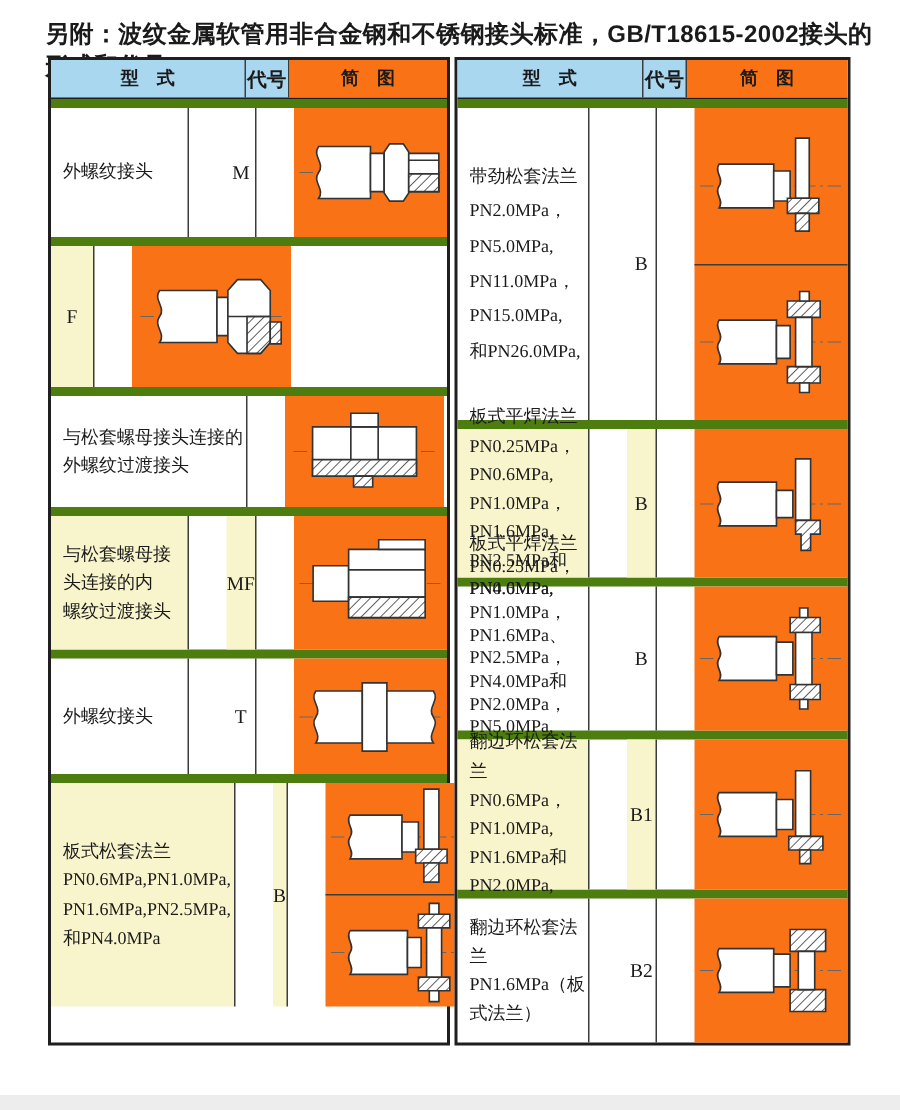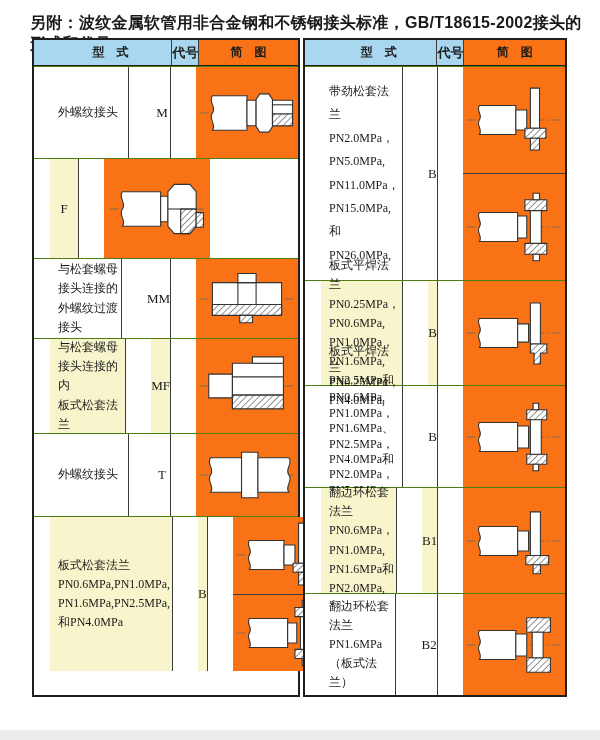--- a/index.html
+++ b/index.html
@@ -13,22 +13,22 @@
     position:absolute;left:30px;top:13px;width:560px;
     font-size:16px;font-weight:bold;letter-spacing:0.3px;
     font-family:"Liberation Sans","DejaVu Sans",sans-serif;
   }
   .tbl{
     position:absolute;top:38px;background:#fff;
     border:2px solid #1f1f1f;box-sizing:border-box;
   }
   .tbl-left{left:32px;width:268px;height:659px;}
   .tbl-right{left:303px;width:264px;height:659px;}
-  .row{display:flex;box-sizing:border-box;padding-left:16px;}
-  .row + .row{border-top:1px solid #4d7c0f;gap:25px;}
+  .row{display:flex;box-sizing:border-box;}
+  .row + .row{border-top:6px solid #4d7c0f;gap:25px;}
   .thead{
     background:#a9d7f0;height:26px;
     border-bottom:1px solid #1f1f1f;
     font-weight:bold;
   }
   .cell{
     box-sizing:border-box;display:flex;align-items:center;
     font-size:12px;
   }
   .c-type{
@@ -118,37 +118,36 @@
         <path class="ht" d="M82 40 H99 V59 L92 67 H82 Z"></path>
         <rect class="ht" x="99" y="44" width="8" height="16"></rect>
         <line x1="68" y1="40" x2="99" y2="40"></line>
       </svg>
     </div>
   </div>
 
   <div class="row" style="height:80px">
     <div class="cell c-type">与松套螺母接头连接的
 外螺纹过渡接头</div>
-    <div class="cell c-code">MM</div>
     <div class="cell c-diag">
       <svg class="dwg" viewBox="0 0 112 80">
         <line class="cl" x1="4" y1="40" x2="108" y2="40"></line>
         <rect x="18" y="22" width="76" height="36"></rect>
         <rect x="46" y="12" width="20" height="10"></rect>
         <line x1="46" y1="22" x2="46" y2="58"></line>
         <line x1="66" y1="22" x2="66" y2="58"></line>
         <rect class="ht" x="18" y="46" width="76" height="12"></rect>
         <rect class="ht" x="48" y="58" width="14" height="8"></rect>
       </svg>
     </div>
   </div>
 
   <div class="row hl" style="height:95px">
     <div class="cell c-type">与松套螺母接头连接的内
-板式松套法兰</div>
+螺纹过渡接头</div>
     <div class="cell c-code">MF</div>
     <div class="cell c-diag">
       <svg class="dwg" viewBox="0 0 112 80">
         <line class="cl" x1="4" y1="40" x2="108" y2="40"></line>
         <rect x="14" y="27" width="26" height="26"></rect>
         <rect x="40" y="15" width="56" height="50"></rect>
         <rect x="62" y="8" width="34" height="7"></rect>
         <line x1="40" y1="30" x2="96" y2="30"></line>
         <line x1="40" y1="50" x2="96" y2="50"></line>
         <rect class="ht" x="40" y="50" width="56" height="15"></rect>

